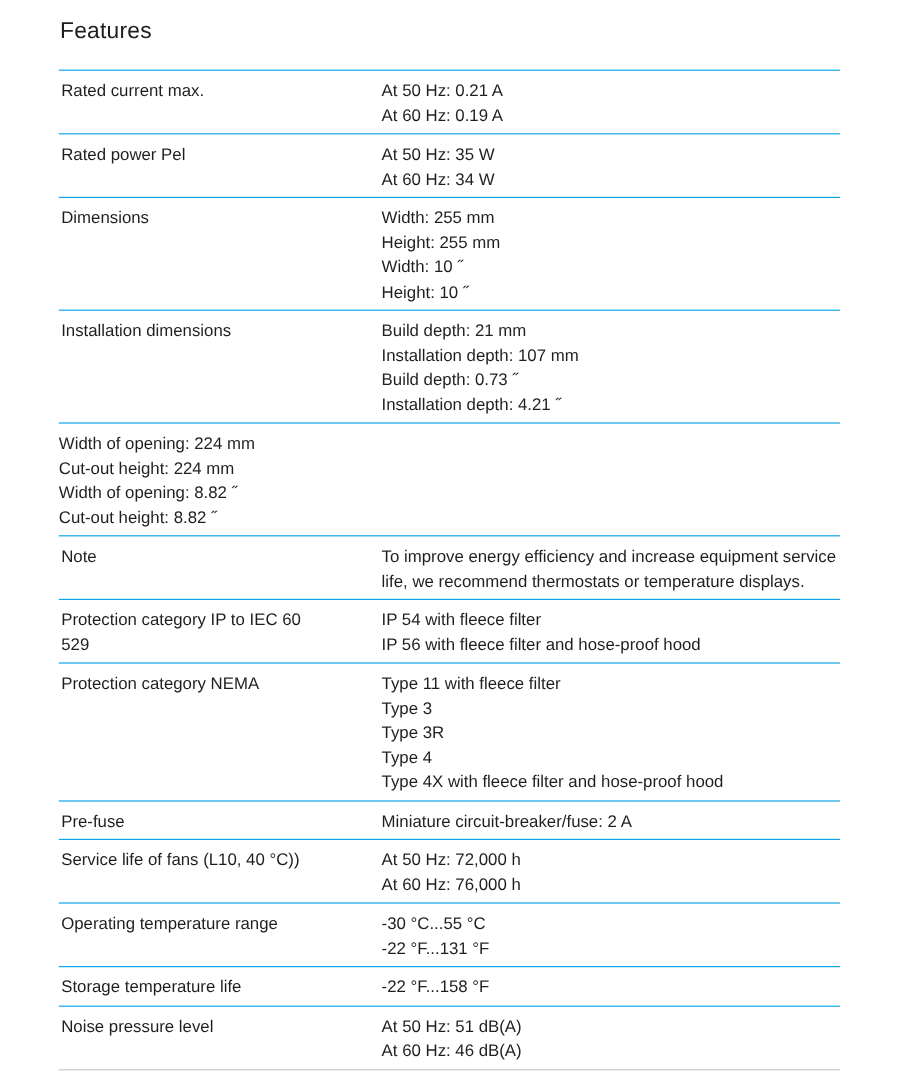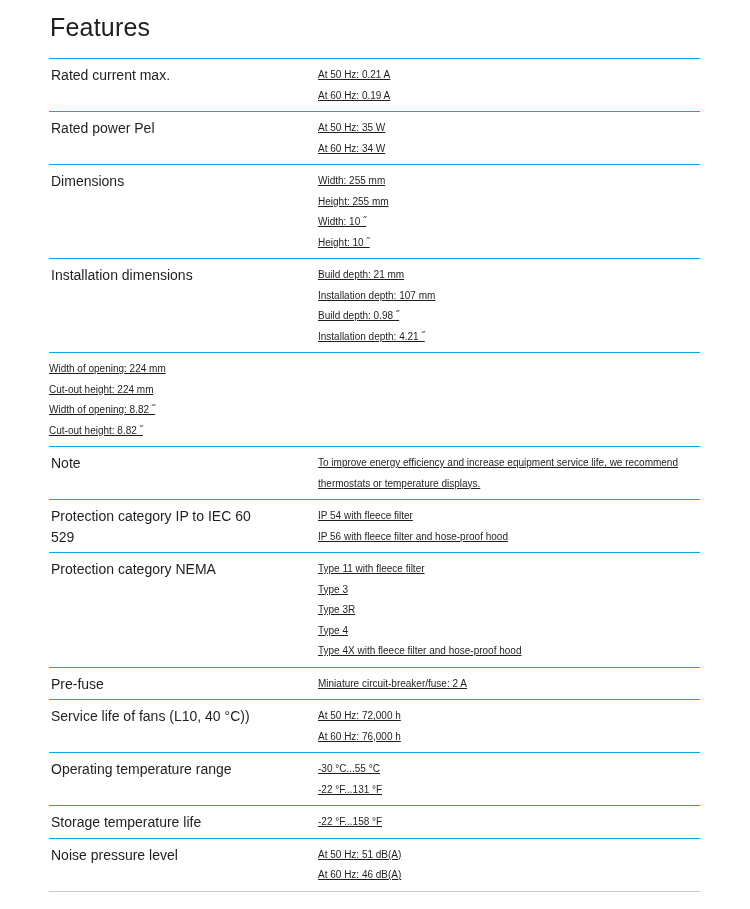--- a/index.html
+++ b/index.html
@@ -13,21 +13,21 @@
     min-height: 909px;
     font-family: "Liberation Sans", sans-serif;
     color: #1f1f1f;
     overflow-x: hidden;
   }
   .page {
     padding: 12px 50px 14px 49px;
   }
   h1.page-title {
     margin: 0 0 16px 1px;
-    font-size: 25px;
+    font-size: 19px;
     line-height: 30px;
     font-weight: 400;
     color: #202020;
     letter-spacing: 0.2px;
   }
   .spec-table {
     width: 651px;
     border-bottom: 1px solid #c9c9c9;
   }
   .spec-row {
@@ -43,24 +43,23 @@
     padding: 0 18px 0 2px;
     font-size: 14px;
     line-height: 20.5px;
     color: #1f1f1f;
   }
   .spec-values {
     flex: 1 1 auto;
     min-width: 0;
   }
   .spec-value-line {
-    font-size: 10px;
+    font-size: 14px;
     line-height: 20.5px;
     color: #1f1f1f;
-    text-decoration: underline;
   }
 </style>
 </head>
 <body>
 
 <div class="page">
   <h1 class="page-title">Features</h1>
   <div class="spec-table" id="spec-table">
       <div class="spec-row">
         <div class="spec-label">Rated current max.</div>
@@ -83,21 +82,21 @@
           <div class="spec-value-line">Height: 255 mm</div>
           <div class="spec-value-line">Width: 10 ˝</div>
           <div class="spec-value-line">Height: 10 ˝</div>
         </div>
       </div>
       <div class="spec-row">
         <div class="spec-label">Installation dimensions</div>
         <div class="spec-values">
           <div class="spec-value-line">Build depth: 21 mm</div>
           <div class="spec-value-line">Installation depth: 107 mm</div>
-          <div class="spec-value-line">Build depth: 0.98 ˝</div>
+          <div class="spec-value-line">Build depth: 0.73 ˝</div>
           <div class="spec-value-line">Installation depth: 4.21 ˝</div>
         </div>
       </div>
       <div class="spec-row">
         <div class="spec-values">
           <div class="spec-value-line">Width of opening: 224 mm</div>
           <div class="spec-value-line">Cut-out height: 224 mm</div>
           <div class="spec-value-line">Width of opening: 8.82 ˝</div>
           <div class="spec-value-line">Cut-out height: 8.82 ˝</div>
         </div>

